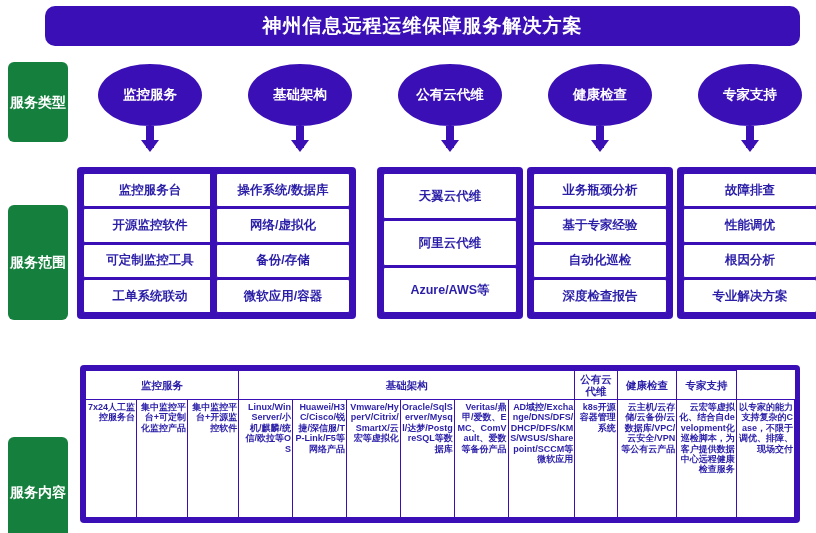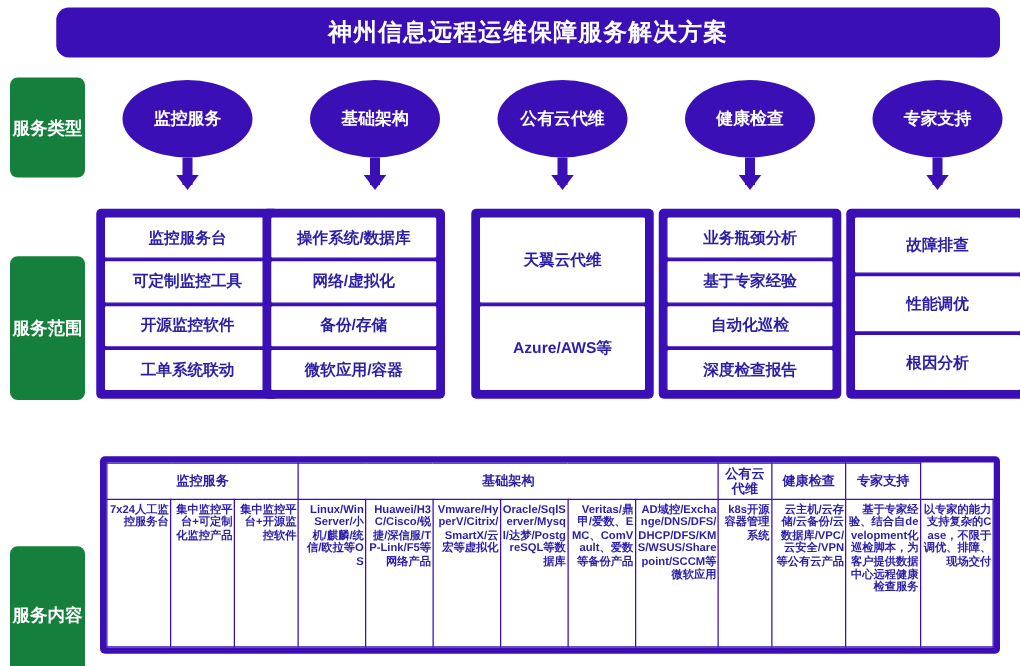--- a/index.html
+++ b/index.html
@@ -135,44 +135,46 @@
   <div class="arrow" style="left:291px;"></div>
   <div class="arrow-stem" style="left:446px;"></div>
   <div class="arrow" style="left:441px;"></div>
   <div class="arrow-stem" style="left:596px;"></div>
   <div class="arrow" style="left:591px;"></div>
   <div class="arrow-stem" style="left:746px;"></div>
   <div class="arrow" style="left:741px;"></div>
 
   <div class="scope" style="left:77px;">
     <div class="cell">监控服务台</div>
+    <div class="cell">开源监控软件</div>
     <div class="cell">可定制监控工具</div>
-    <div class="cell">开源监控软件</div>
     <div class="cell">工单系统联动</div>
   </div>
   <div class="scope" style="left:210px;">
     <div class="cell">操作系统/数据库</div>
     <div class="cell">网络/虚拟化</div>
     <div class="cell">备份/存储</div>
     <div class="cell">微软应用/容器</div>
   </div>
   <div class="scope" style="left:377px;">
     <div class="cell">天翼云代维</div>
+    <div class="cell">阿里云代维</div>
     <div class="cell">Azure/AWS等</div>
   </div>
   <div class="scope" style="left:527px;">
     <div class="cell">业务瓶颈分析</div>
     <div class="cell">基于专家经验</div>
     <div class="cell">自动化巡检</div>
     <div class="cell">深度检查报告</div>
   </div>
   <div class="scope" style="left:677px;">
     <div class="cell">故障排查</div>
     <div class="cell">性能调优</div>
     <div class="cell">根因分析</div>
+    <div class="cell">专业解决方案</div>
   </div>
 
   <div class="content-wrap">
     <table class="content">
       <colgroup>
         <col style="width:7.2%">
           <col style="width:7.2%">
           <col style="width:7.2%">
         <col style="width:7.6%">
           <col style="width:7.6%">
@@ -200,20 +202,20 @@
           <td>集中监控平台+可定制化监控产品</td>
           <td>集中监控平台+开源监控软件</td>
           <td>Linux/Win Server/小机/麒麟/统信/欧拉等OS</td>
           <td>Huawei/H3C/Cisco/锐捷/深信服/TP-Link/F5等网络产品</td>
           <td>Vmware/HyperV/Citrix/SmartX/云宏等虚拟化</td>
           <td>Oracle/SqlServer/Mysql/达梦/PostgreSQL等数据库</td>
           <td>Veritas/鼎甲/爱数、EMC、ComVault、爱数等备份产品</td>
           <td>AD域控/Exchange/DNS/DFS/DHCP/DFS/KMS/WSUS/Sharepoint/SCCM等微软应用</td>
           <td>k8s开源容器管理系统</td>
           <td>云主机/云存储/云备份/云数据库/VPC/云安全/VPN等公有云产品</td>
-          <td>基于专家经验、结合自development化巡检脚本，为客户提供数据中心远程健康检查服务</td>
+          <td>云宏等虚拟化、结合自development化巡检脚本，为客户提供数据中心远程健康检查服务</td>
           <td>以专家的能力支持复杂的Case，不限于调优、排障、现场交付</td>
         </tr>
       </tbody>
     </table>
   </div>
 
 </div>
 
 </body></html>

